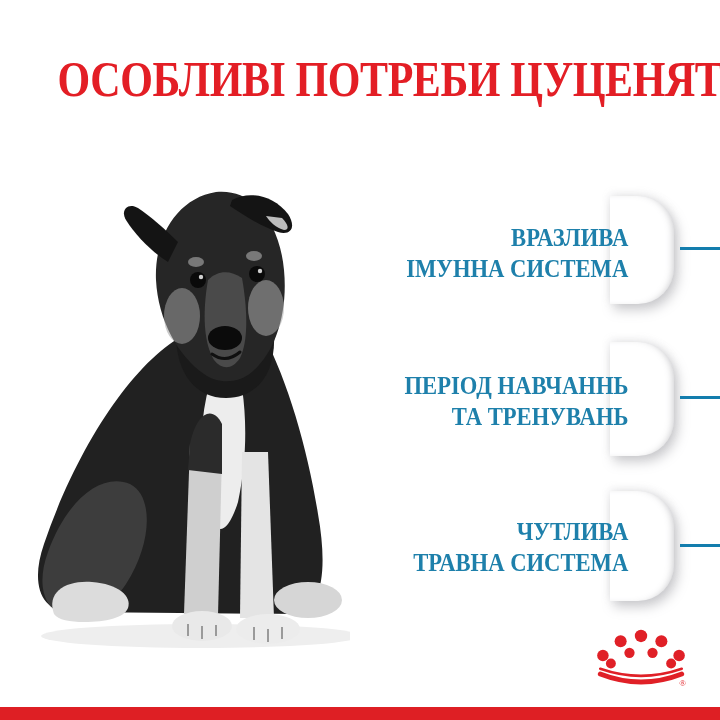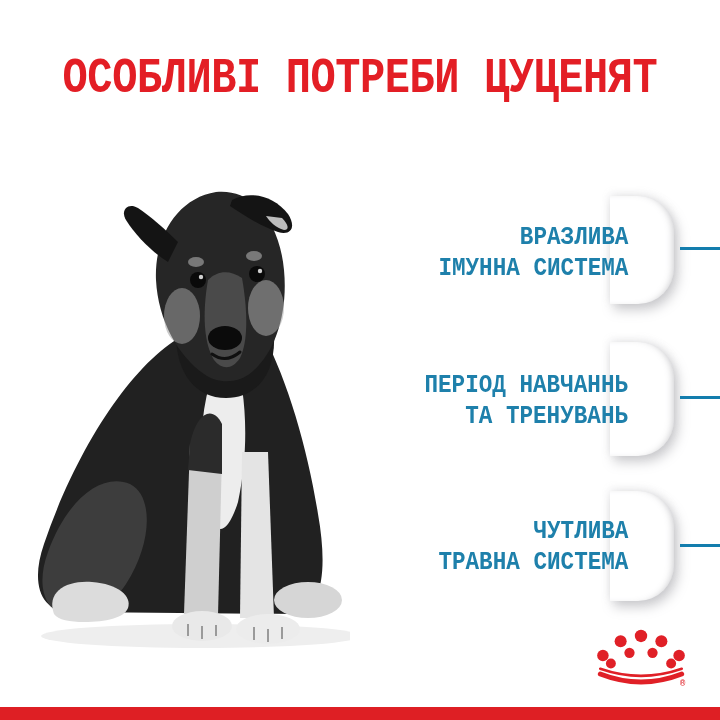--- a/index.html
+++ b/index.html
@@ -1,18 +1,18 @@
 <!DOCTYPE html>
 <html><head>
 <meta charset="utf-8">
 <style>
   html,body{margin:0;padding:0;background:#ffffff;}
   .canvas{
     position:relative;width:720px;height:720px;background:#ffffff;
-    overflow:hidden;font-family:Liberation Mono, monospace;
+    overflow:hidden;font-family:Liberation Serif, serif;
   }
   
   .headline{
     position:absolute;left:0;top:16px;width:720px;text-align:center;
     font-size:50px;font-weight:700;letter-spacing:-0.5px;color:#e31e25;
     white-space:nowrap;transform:scaleX(.84);transform-origin:50% 50%;
   }
   
   .feature{
     position:absolute;right:92px;text-align:right;font-weight:700;

